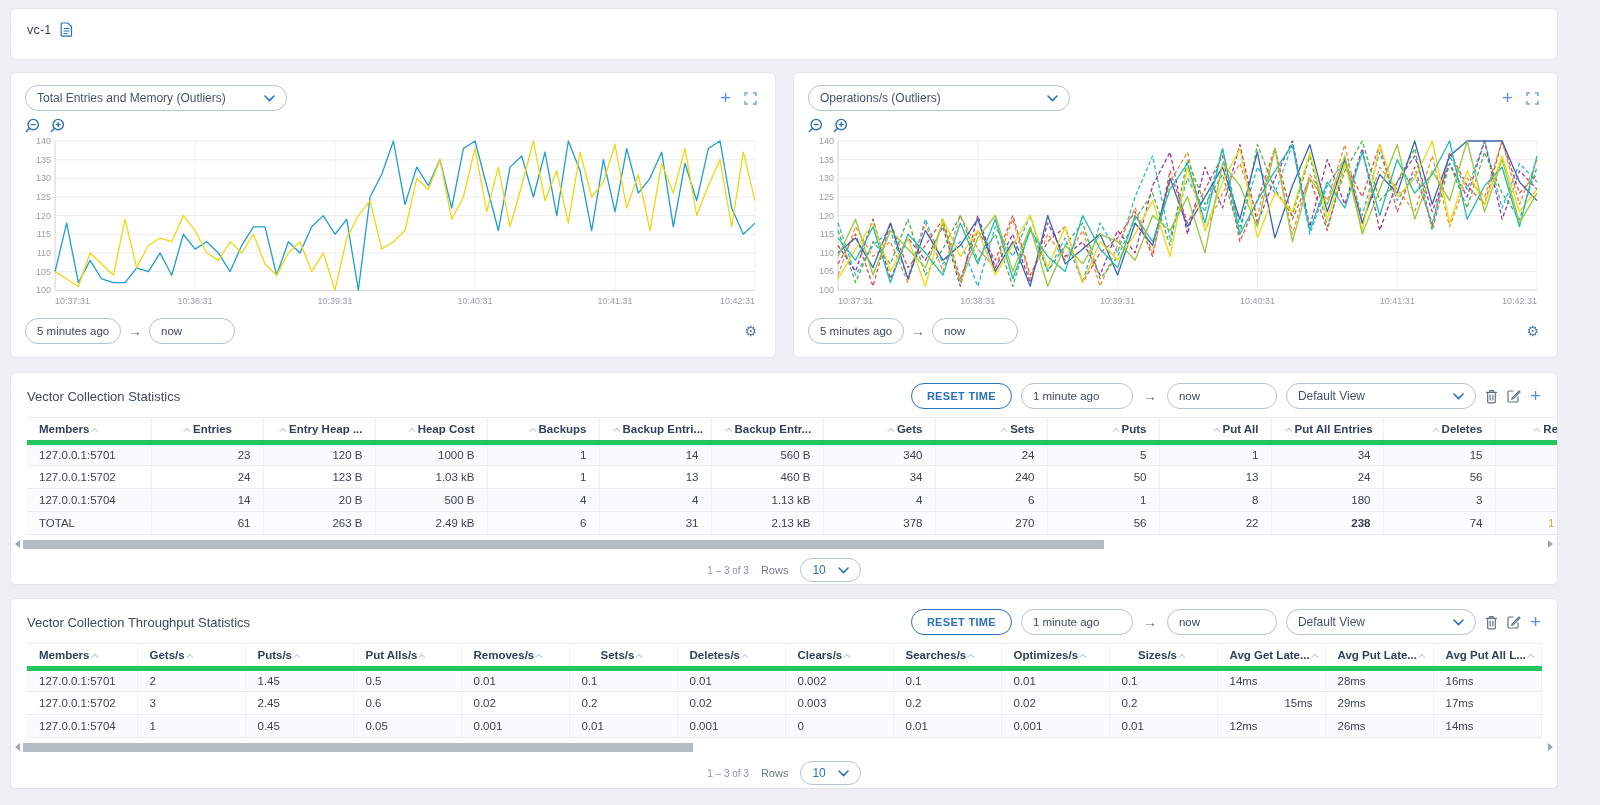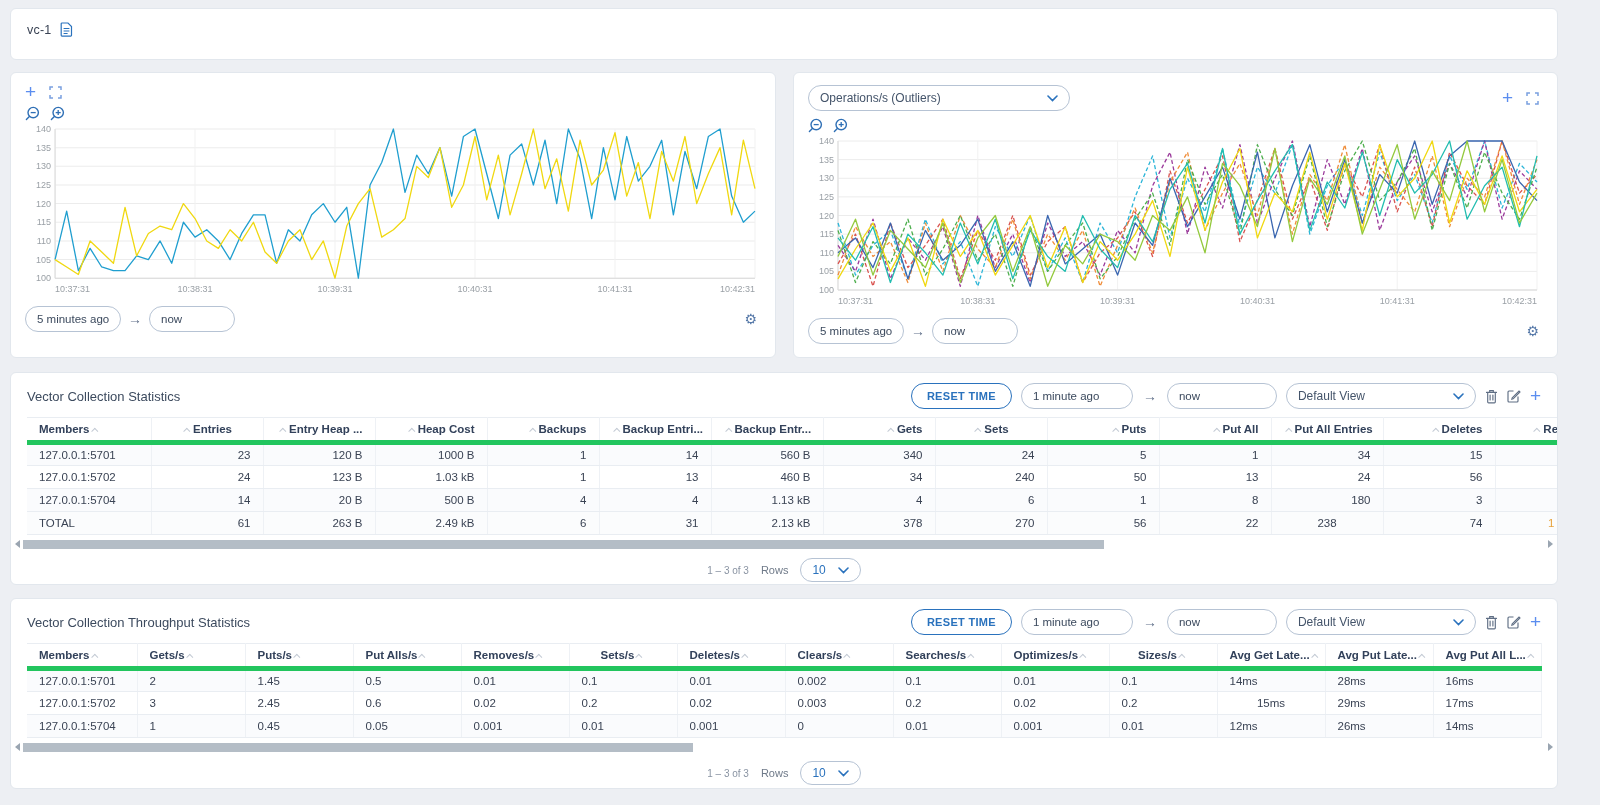--- a/index.html
+++ b/index.html
@@ -71,20 +71,26 @@
   <span style="cursor:pointer;">
     <svg width="13" height="15" viewBox="0 0 13 15" fill="none">
       <path d="M2 1 h6 l3.5 3.5 V13.3 a0.8 0.8 0 0 1 -0.8 0.8 H2 a0.8 0.8 0 0 1 -0.8 -0.8 V1.8 A0.8 0.8 0 0 1 2 1 Z" stroke="#2a72bd" stroke-width="1.2"></path>
       <path d="M3.6 6.5 h5.8 M3.6 9 h5.8 M3.6 11.5 h4" stroke="#2a72bd" stroke-width="1.1"></path>
     </svg>
   </span>
 </div>
 
 <div class="card" id="chart1">
     <div class="chart-toprow">
+      <div class="pill-select" style="width: 262px;">
+        <span class="lbl">Total Entries and Memory (Outliers)</span>
+        <svg width="11" height="7" viewBox="0 0 11 7">
+          <path d="M1 1 L5.5 5.5 L10 1" stroke="#2a72bd" stroke-width="1.6" fill="none" stroke-linecap="round"></path>
+        </svg>
+      </div>
       <div class="chart-icons">
         <span class="plus-glyph">+</span>
         <svg width="13" height="13" viewBox="0 0 13 13" style="cursor: pointer;">
           <path d="M1 4 V1 H4 M9 1 H12 V4 M12 9 V12 H9 M4 12 H1 V9" stroke="#7aa0e0" stroke-width="1.5" fill="none"></path>
         </svg>
       </div>
     </div>
     <div class="zoom-row">
       <svg width="15" height="15" viewBox="0 0 15 15" style="cursor: pointer;">
         <circle cx="8.2" cy="6.6" r="5.2" stroke="#2e6fb5" stroke-width="1.4" fill="none"></circle>
@@ -273,21 +279,21 @@
         <thead>
           <tr>
             <th style="text-align: left;"><span>Members</span><span class="caret"></span></th>
             <th style="text-align: center;"><span class="caret"></span><span>Entries</span></th>
             <th style="text-align: right;"><span class="caret"></span><span>Entry Heap ...</span></th>
             <th style="text-align: right;"><span class="caret"></span><span>Heap Cost</span></th>
             <th style="text-align: right;"><span class="caret"></span><span>Backups</span></th>
             <th style="text-align: right;"><span class="caret"></span><span>Backup Entri...</span></th>
             <th style="text-align: right;"><span class="caret"></span><span>Backup Entr...</span></th>
             <th style="text-align: right;"><span class="caret"></span><span>Gets</span></th>
-            <th style=""><span class="caret"></span><span>Sets</span></th>
+            <th style="text-align: right;"><span class="caret"></span><span>Sets</span></th>
             <th style="text-align: right;"><span class="caret"></span><span>Puts</span></th>
             <th style="text-align: right;"><span class="caret"></span><span>Put All</span></th>
             <th style="text-align: right;"><span class="caret"></span><span>Put All Entries</span></th>
             <th style="text-align: right; padding-left: 32px;"><span class="caret"></span><span>Deletes</span></th>
             <th style="text-align: right;"><span class="caret"></span><span>Removes</span></th>
           </tr>
         </thead>
         <tbody>
           <tr class="alt">
             <td style="text-align: left;">127.0.0.1:5701</td>
@@ -342,21 +348,21 @@
             <td style="text-align: right;">61</td>
             <td style="text-align: right;">263 B</td>
             <td style="text-align: right;">2.49 kB</td>
             <td style="text-align: right;">6</td>
             <td style="text-align: right;">31</td>
             <td style="text-align: right;">2.13 kB</td>
             <td style="text-align: right;">378</td>
             <td style="text-align: right;">270</td>
             <td style="text-align: right;">56</td>
             <td style="text-align: right;">22</td>
-            <td style="text-align: center;">238</td>
+            <td style="text-align: right; font-weight: bold;">238</td>
             <td style="text-align: right;">74</td>
             <td class="orange-clip" style="text-align: right;">1</td>
           </tr>
         </tbody>
       </table>
     </div>
     <div class="hscroll">
       <span class="hs-arrow hs-left"></span>
       <div class="hs-track">
         <div class="hs-thumb" style="width: 71%;"></div>
@@ -460,21 +466,21 @@
             <td style="text-align: left;">3</td>
             <td style="text-align: left;">2.45</td>
             <td style="text-align: left;">0.6</td>
             <td style="text-align: left;">0.02</td>
             <td style="text-align: left;">0.2</td>
             <td style="text-align: left;">0.02</td>
             <td style="text-align: left;">0.003</td>
             <td style="text-align: left;">0.2</td>
             <td style="text-align: left;">0.02</td>
             <td style="text-align: left;">0.2</td>
-            <td style="text-align: center; margin-top: 48px;">15ms</td>
+            <td style="text-align: right; margin-top: 48px;">15ms</td>
             <td style="text-align: left;">29ms</td>
             <td style="text-align: left;">17ms</td>
           </tr>
           <tr class="alt">
             <td style="text-align: left;">127.0.0.1:5704</td>
             <td style="text-align: left;">1</td>
             <td style="text-align: left;">0.45</td>
             <td style="text-align: left;">0.05</td>
             <td style="text-align: left;">0.001</td>
             <td style="text-align: left;">0.01</td>

